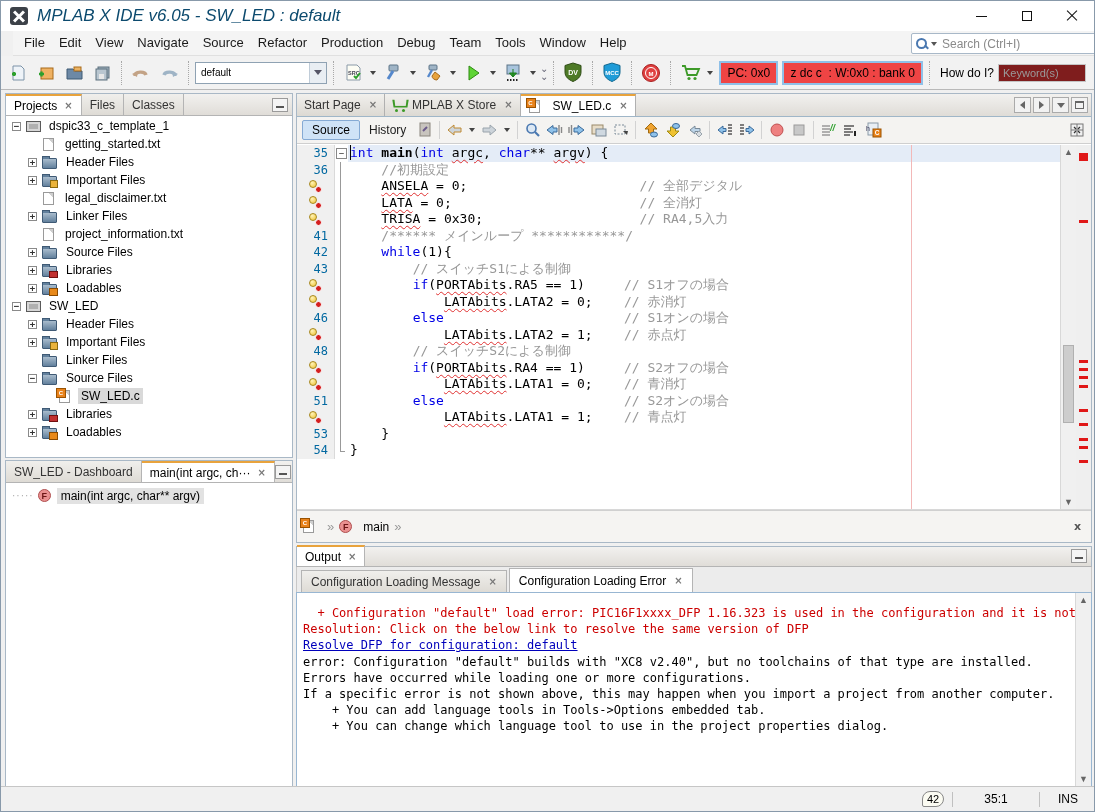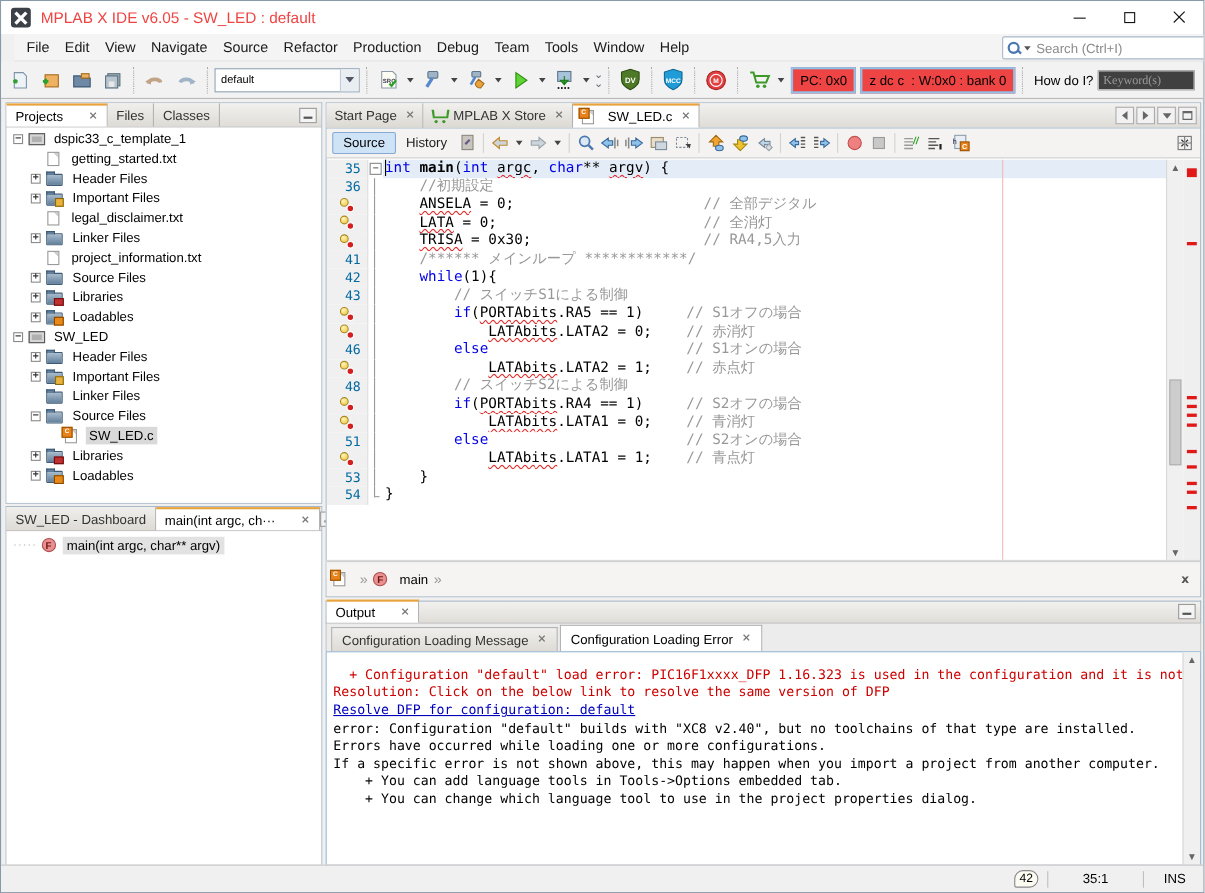--- a/index.html
+++ b/index.html
@@ -6,21 +6,21 @@
   html,body { width:1095px; height:812px; background:#d8d8d8; }
   body { font-family:"Liberation Sans",sans-serif; font-size:12px; color:#000; }
   .window { position:relative; width:1095px; height:812px; background:#f0f0f0; border:1px solid #8899aa; overflow:hidden; }
 
   
   .titlebar { position:absolute; left:0; top:0; width:100%; height:30px; background:#ffffff; display:flex; align-items:center; }
   .applogo { width:18px; height:18px; margin:0 9px 0 9px; background:#3c4148; border-radius:3px; position:relative; flex:none; }
   .applogo:before, .applogo:after { content:''; position:absolute; left:2px; top:8px; width:14px; height:3px; background:#fff; }
   .applogo:before { transform:rotate(45deg); }
   .applogo:after  { transform:rotate(-45deg); }
-  .apptitle { font-size:14px; color:#ef4444; }
+  .apptitle { font-size:17px; color:#0c4a6e;font-style:italic; }
   .winbtns { margin-left:auto; display:flex; height:100%; }
   .winbtn { width:45px; height:100%; display:flex; align-items:center; justify-content:center; }
   .g-min { width:11px; height:1px; background:#111; display:block; }
   .g-max { width:10px; height:10px; border:1px solid #111; display:block; }
   .g-close { position:relative; width:12px; height:12px; display:block; }
   .g-close:before,.g-close:after { content:''; position:absolute; left:-1px; top:5px; width:14px; height:1px; background:#111; }
   .g-close:before { transform:rotate(45deg);} .g-close:after { transform:rotate(-45deg);}
 
   
   .menubar { position:absolute; left:0; top:30px; width:100%; height:25px; background:#f4f4f4; display:flex; align-items:center; padding-left:4px; border-bottom:1px solid #e0e0e0;margin-left:12px; }
@@ -35,28 +35,28 @@
   
   .toolbar { position:absolute; left:0; top:55px; width:100%; height:34px; background:#f2f2f2; border-bottom:1px solid #b9b9b9; display:flex; align-items:center; padding:0 4px; gap:2px; }
   .tsep { width:1px; height:24px; border-left:1px dotted #a8a8a8; margin:0 4px; flex:none; }
   .tbtn { width:26px; height:26px; display:flex; align-items:center; justify-content:center; border-radius:2px; flex:none; }
   .tdrop { width:0; height:0; border-left:3px solid transparent; border-right:3px solid transparent; border-top:4px solid #444; margin:0 2px; flex:none; }
   .combo { width:132px; height:22px; background:#fff; border:1px solid #8fa2b3; display:flex; align-items:center; padding-left:5px; font-size:10px; flex:none; }
   .combo .arr { margin-left:auto; width:17px; height:100%; background:#e9eef3; border-left:1px solid #c0ccd8; display:flex; align-items:center; justify-content:center; }
   .combo .arr i { width:0;height:0;border-left:4px solid transparent;border-right:4px solid transparent;border-top:5px solid #556; }
   .pcbox { height:24px; border:2px solid #8fc0e8; background:#ef4444; display:flex; align-items:center; padding:0 6px; font-size:12px; white-space:pre; flex:none; }
   .howdoi { display:flex; align-items:center; gap:4px; margin:0 4px; flex:none; }
-  .kwinput { width:88px; height:18px; border:1px solid #c4c4c4; background:#404040; color:#9a9a9a; font-size:11px; padding:0 4px; line-height:16px;font-family:Liberation Serif, serif; }
+  .kwinput { width:88px; height:18px; border:1px solid #c4c4c4; background:#7f1d1d; color:#9a9a9a; font-size:11px; padding:0 4px; line-height:16px; }
   .spacer { flex:1; }
   .chev2 { color:#667; font-size:10px; line-height:8px; letter-spacing:-1px; display:flex; flex-direction:column; align-items:center; width:12px; }
 
   
   .panel { position:absolute; background:#fff; border:1px solid #a9b8c6; }
   .tabrow { height:22px; background:linear-gradient(#f2f1ef,#e0ddd8); border-bottom:1px solid #b4b4b4; display:flex; align-items:flex-end; }
-  .ptab { height:21px; padding:0 8px; display:flex; align-items:center; gap:20px; font-size:12px; color:#333; background:linear-gradient(#f0efec,#dedbd5); border-right:1px solid #b4b4b4; cursor:default; white-space:nowrap; }
+  .ptab { height:21px; padding:0 8px; display:flex; align-items:center; gap:4px; font-size:12px; color:#333; background:linear-gradient(#f0efec,#dedbd5); border-right:1px solid #b4b4b4; cursor:default; white-space:nowrap; }
   .ptab.act { background:#fff; border-top:2px solid #e8a33d; color:#000; }
   .tclose { color:#777; font:bold 10px/10px "DejaVu Sans",sans-serif; margin-left:3px; }
   .minbtn { margin-left:auto; width:16px; height:14px; border:1px solid #9a9a9a; background:#f4f4f4; margin-right:4px; margin-bottom:3px; position:relative; flex:none; }
   .minbtn:before { content:''; position:absolute; left:3px; right:3px; bottom:3px; height:2px; background:#555; }
 
   
   .treebody { position:absolute; top:22px; left:0; right:0; bottom:0; overflow:hidden; background:#fff; padding-top:1px; }
   .trow { height:18px; display:flex; align-items:center; white-space:nowrap; }
   .exp { width:9px; height:9px; border:1px solid #8a8a8a; background:#fff; color:#333; font:bold 9px/7px "DejaVu Sans Mono",monospace; text-align:center; margin-right:5px; flex:none; }
   .exp.none { border:none; background:transparent; }

